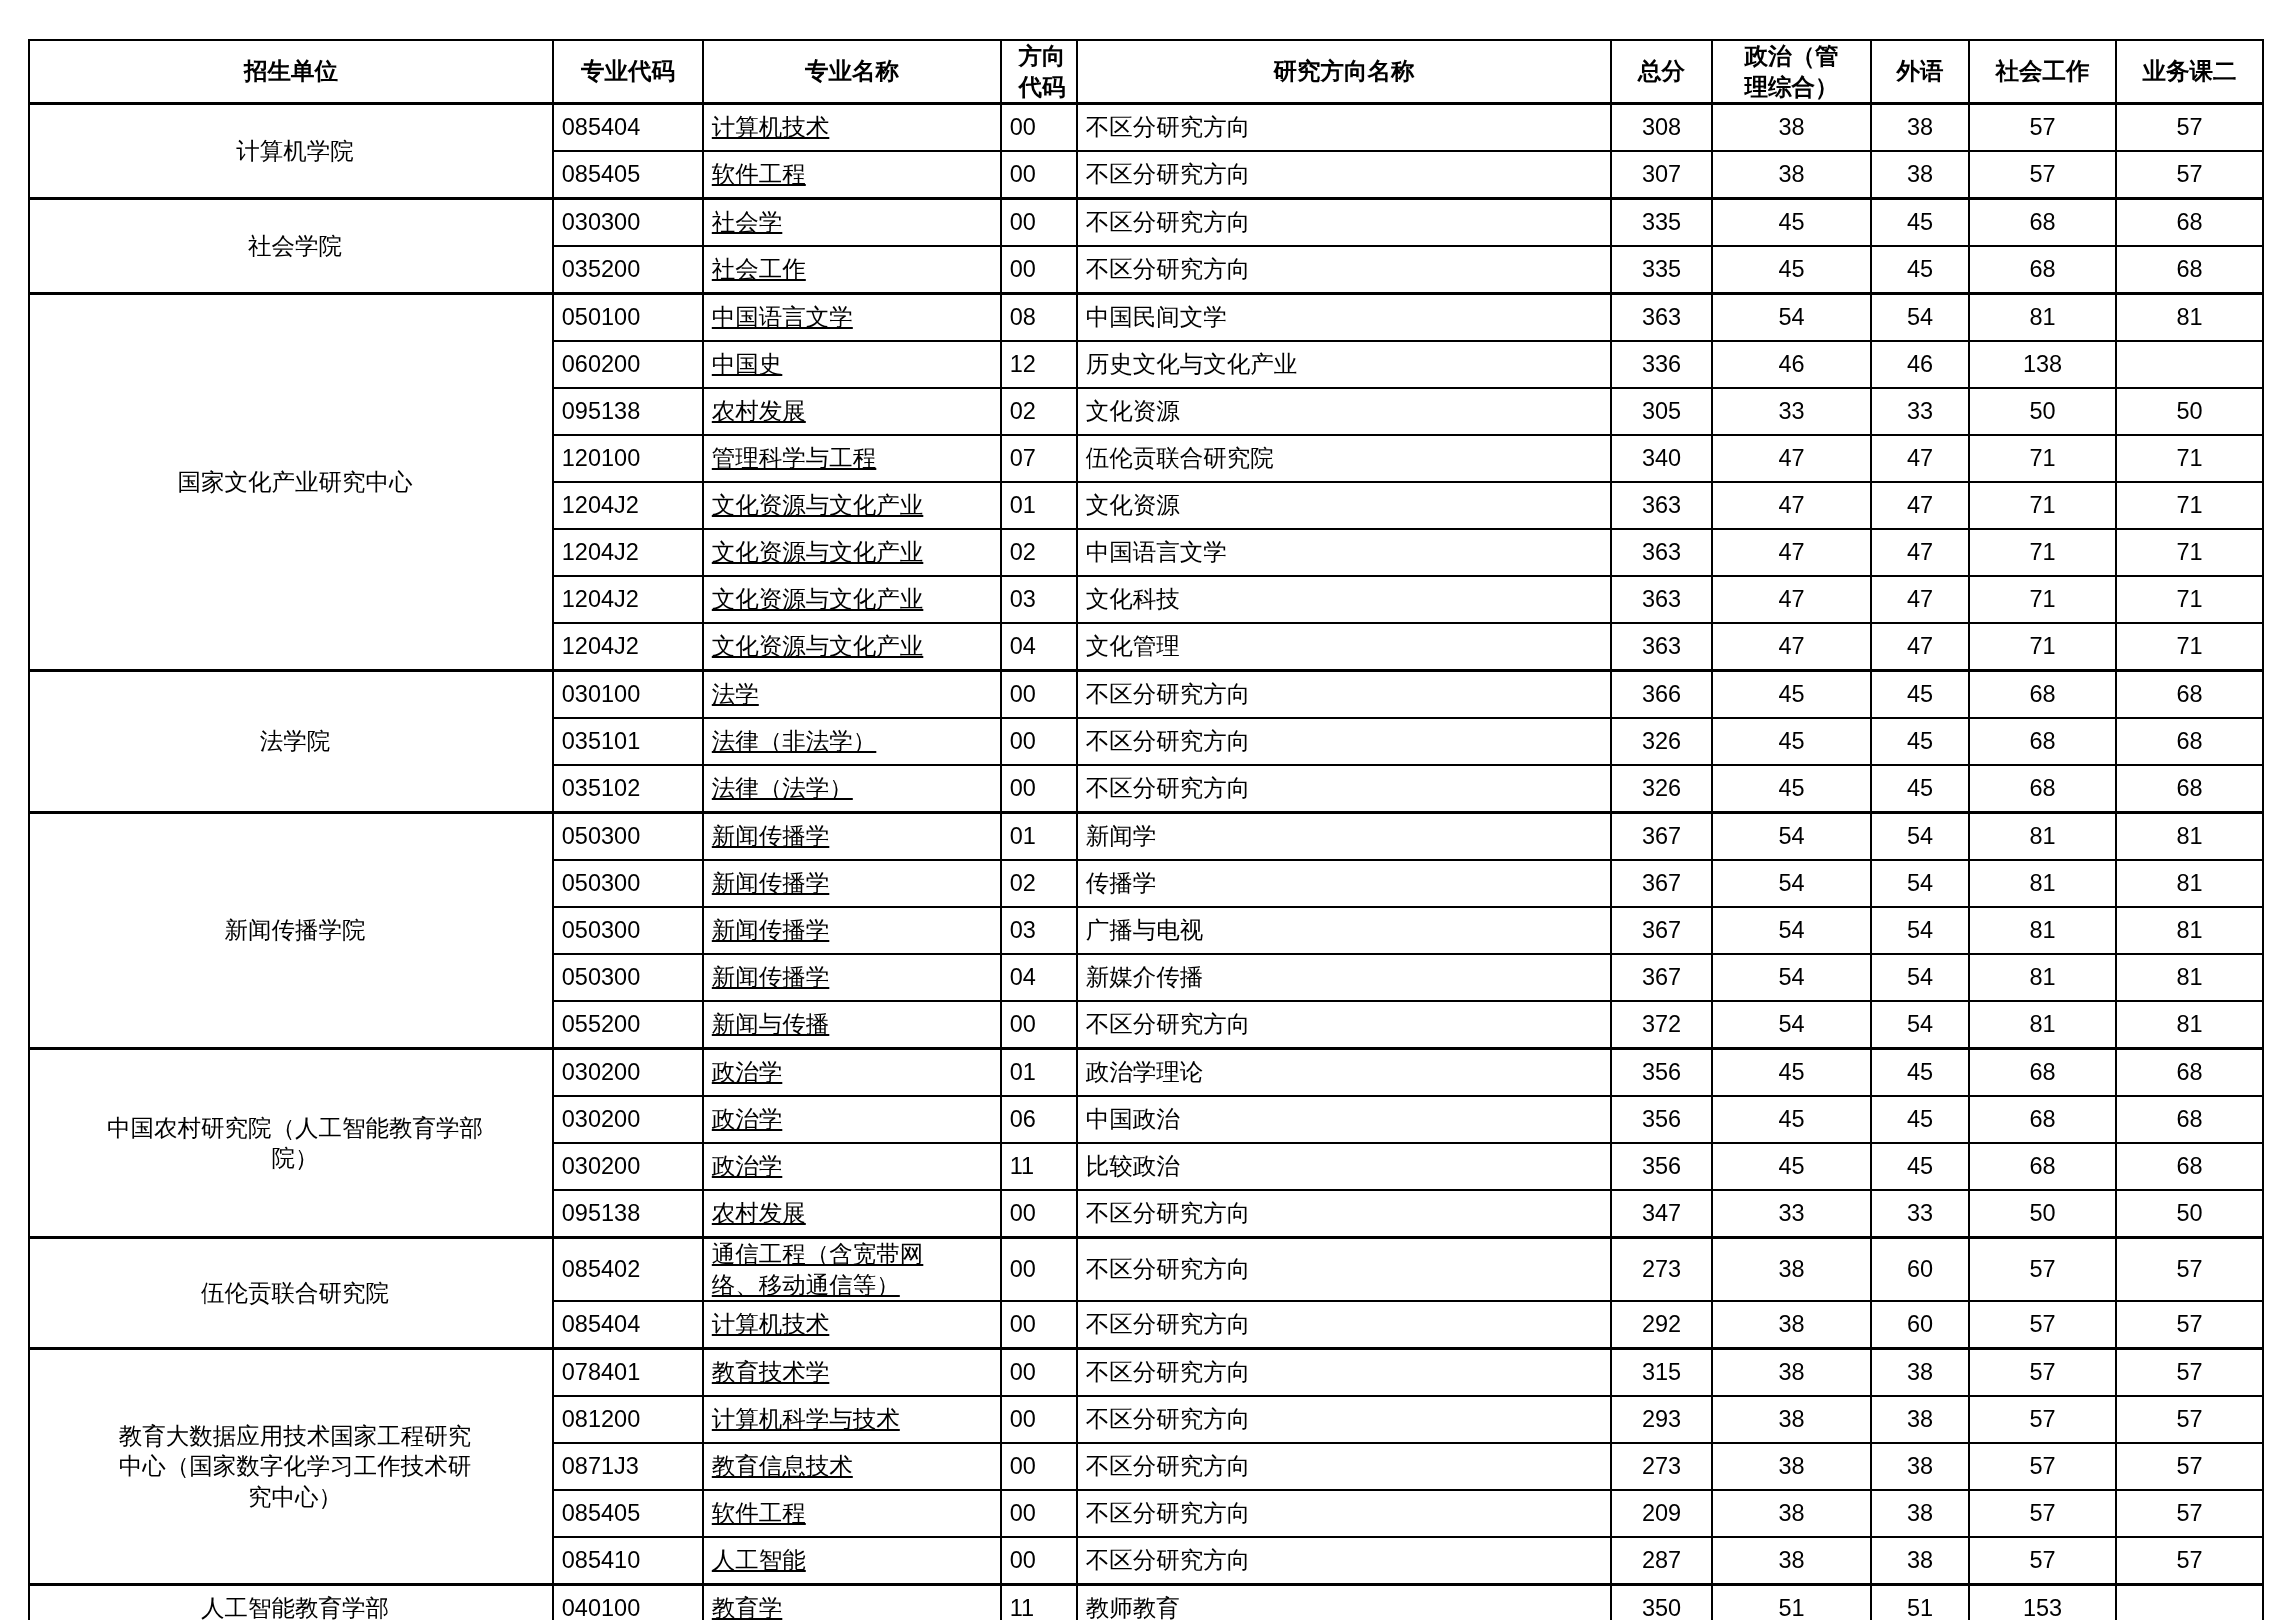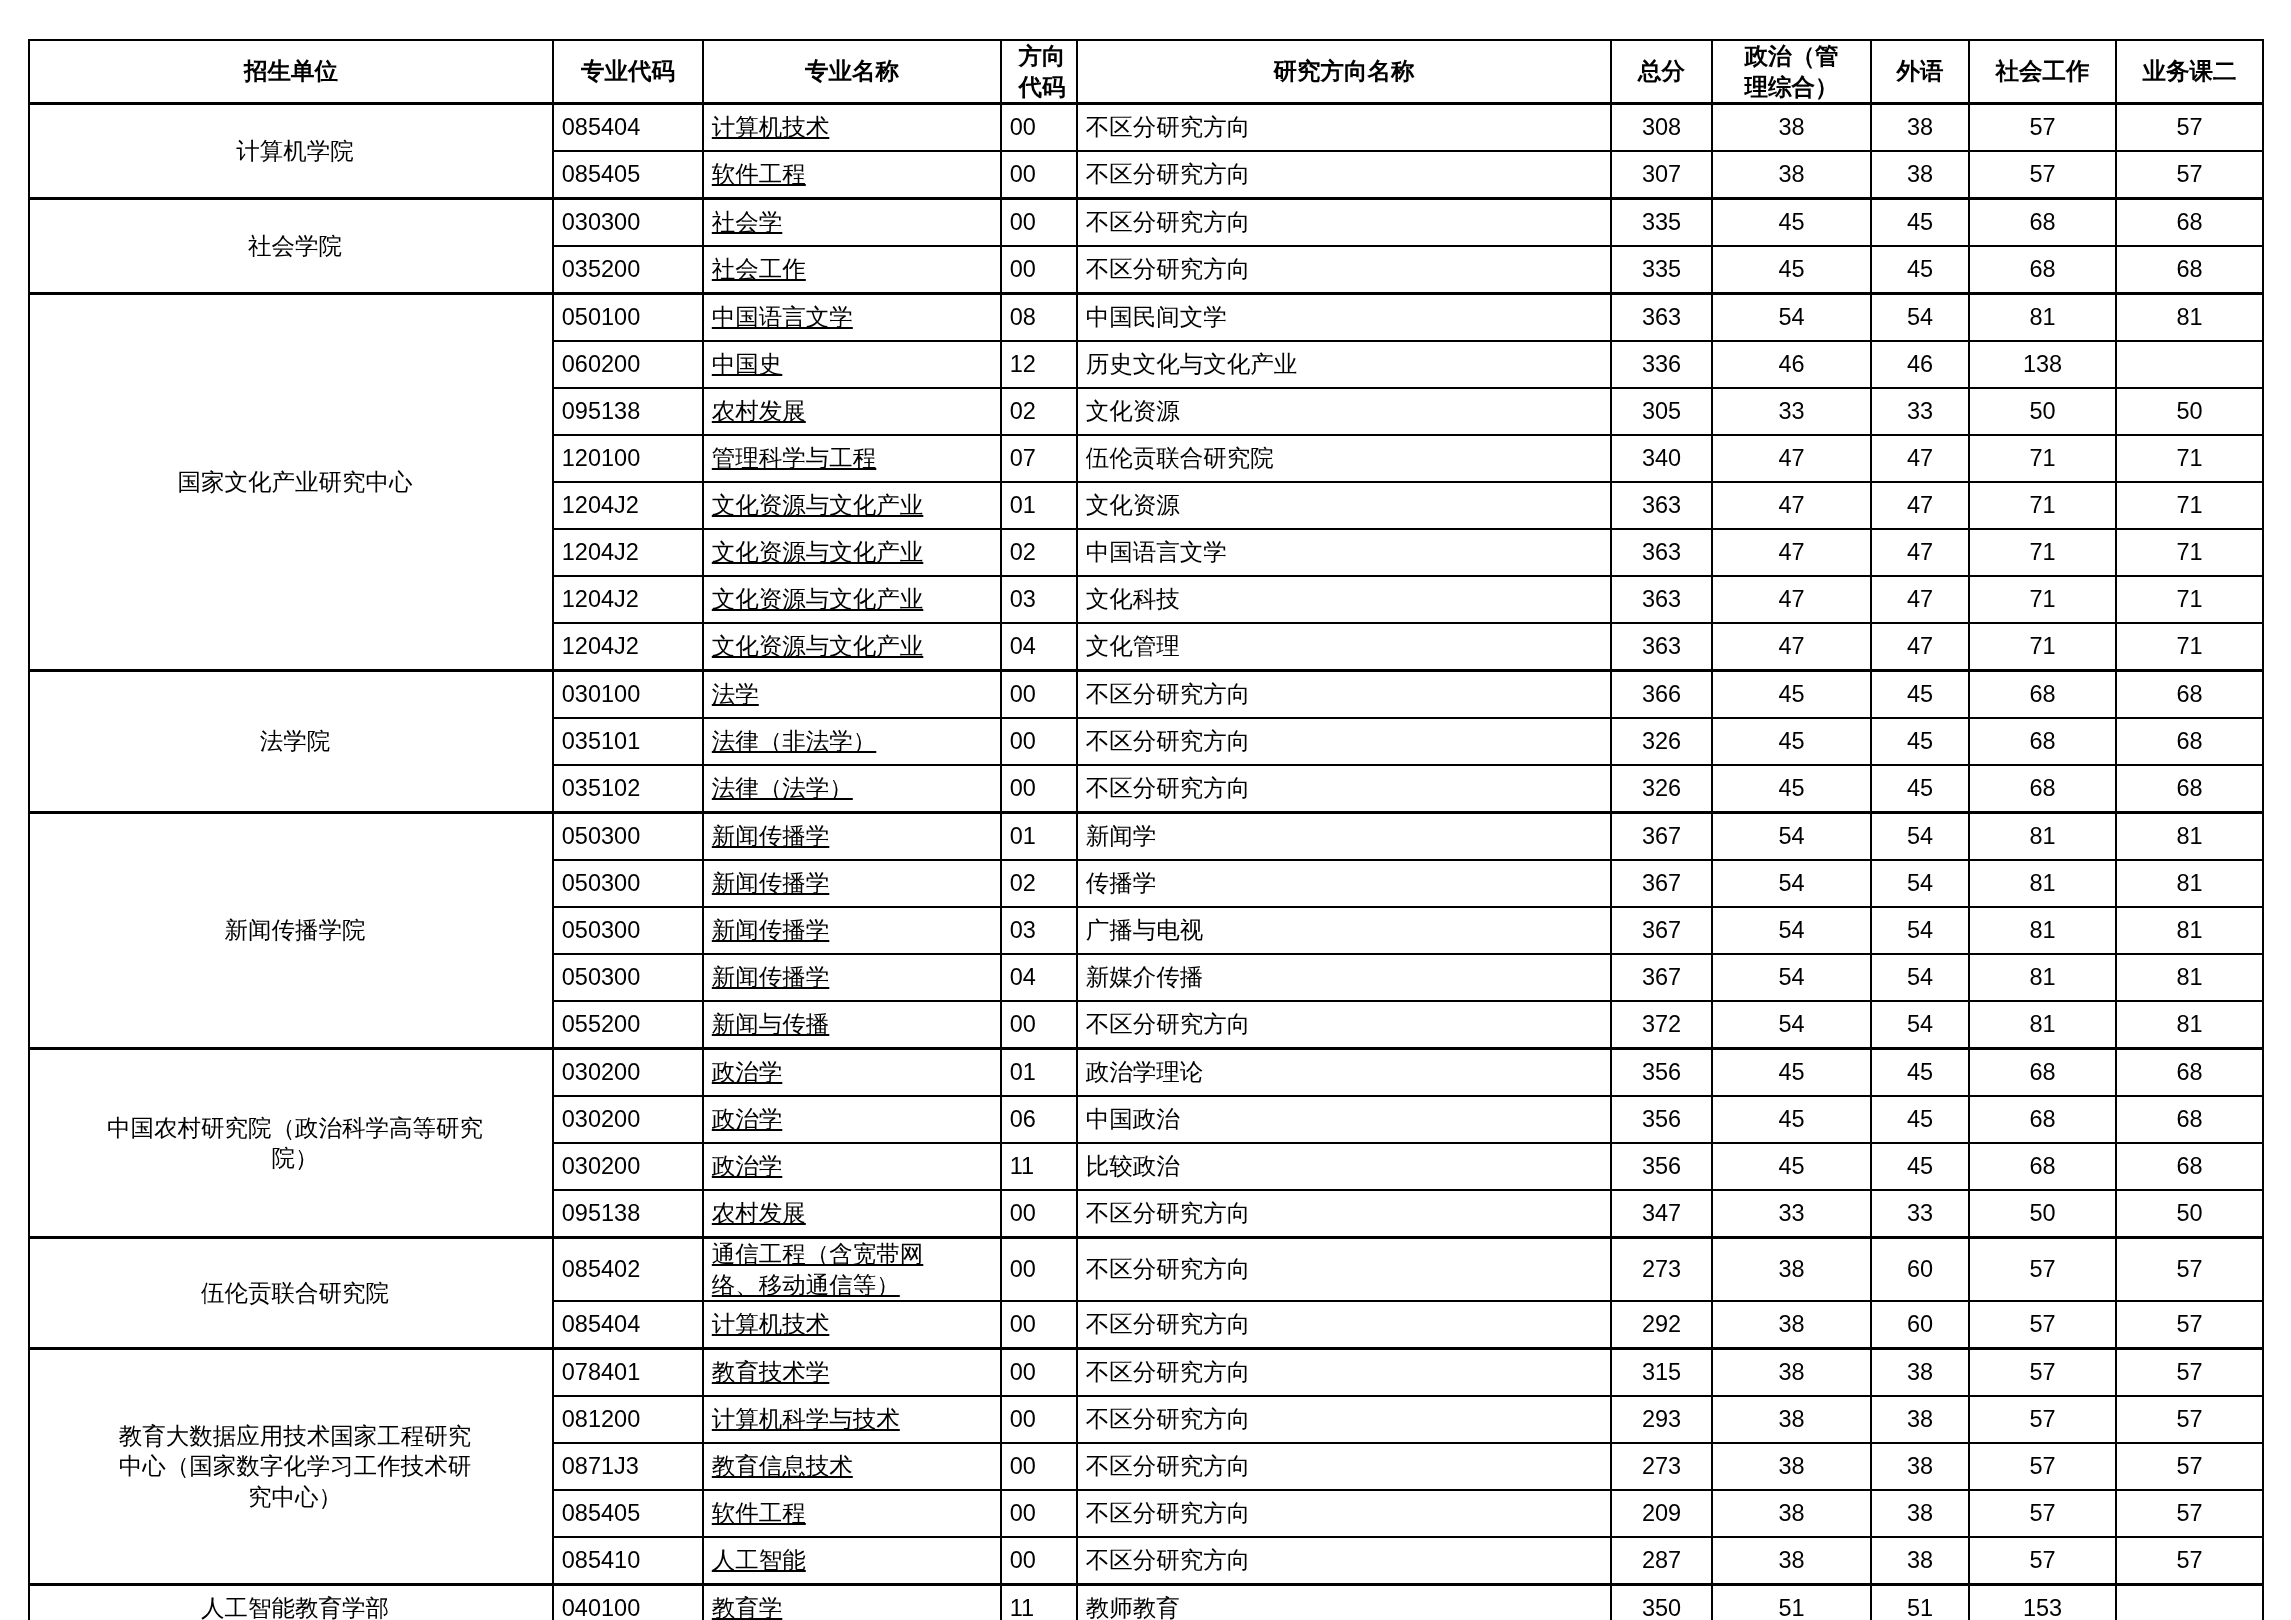--- a/index.html
+++ b/index.html
@@ -322,21 +322,21 @@
           <td class="left major-cell">新闻与传播</td>
           <td class="left">00</td>
           <td class="left">不区分研究方向</td>
           <td class="center">372</td>
           <td class="center">54</td>
           <td class="center">54</td>
           <td class="center">81</td>
           <td class="center">81</td>
         </tr>
         <tr class="section-start">
-          <td class="unit-cell" rowspan="4">中国农村研究院（政治科学高等研究
+          <td class="unit-cell" rowspan="4">中国农村研究院（人工智能教育学部
 院）</td>
           <td class="left">030200</td>
           <td class="left major-cell">政治学</td>
           <td class="left">01</td>
           <td class="left">政治学理论</td>
           <td class="center">356</td>
           <td class="center">45</td>
           <td class="center">45</td>
           <td class="center">68</td>
           <td class="center">68</td>

